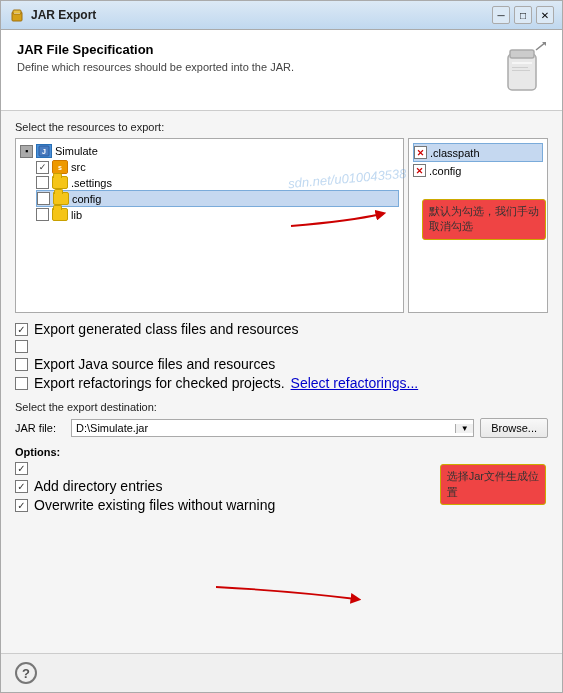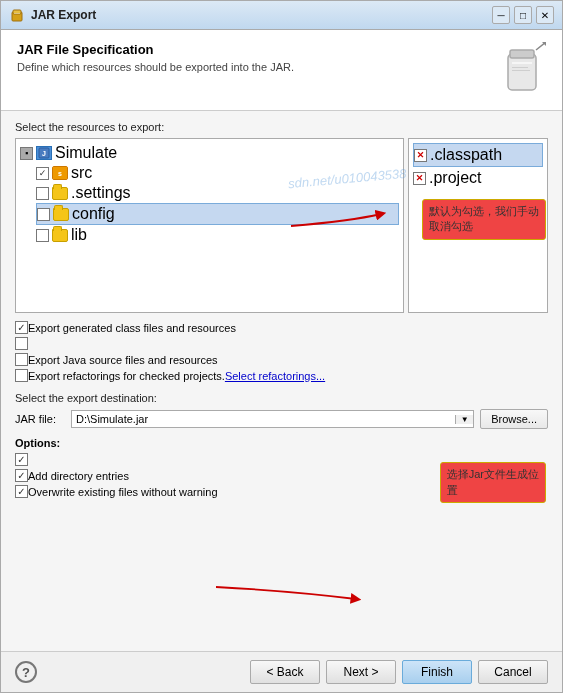--- a/index.html
+++ b/index.html
@@ -157,21 +157,21 @@
       background: #ff9933;
       border: 1px solid #cc7700;
       border-radius: 2px;
       display: flex;
       align-items: center;
       justify-content: center;
       font-size: 8px;
       color: white;
       flex-shrink: 0;
     }
-    .item-label { font-size: 16px; }
+    .item-label { font-size: 11px; }
     .right-panel {
       width: 140px;
       border: 1px solid #aaa;
       background: white;
       padding: 4px;
       overflow: auto;
     }
     .right-item {
       display: flex;
       align-items: center;
@@ -216,23 +216,23 @@
       content: '';
       position: absolute;
       border: 6px solid transparent;
     }
     .options-section {
       margin-top: 4px;
     }
     .checkbox-row {
       display: flex;
       align-items: center;
-      gap: 0;
+      gap: 6px;
       margin-bottom: 3px;
-      font-size: 11px;
+      font-size: 14px;
     }
     .check-box {
       width: 13px;
       height: 13px;
       border: 1px solid #777;
       background: white;
       display: inline-flex;
       align-items: center;
       justify-content: center;
       font-size: 10px;
@@ -433,21 +433,21 @@
         </div>
       </div>
 
       <div class="right-panel">
         <div class="right-item" style="background:#c5d8f0;border:1px solid #7aabda;">
           <div class="x-checkbox">✕</div>
           <span class="item-label">.classpath</span>
         </div>
         <div class="right-item">
           <div class="x-checkbox">✕</div>
-          <span class="item-label">.project</span>
+          <span class="item-label">.config</span>
         </div>
       </div>
     </div>
 
     <div class="annotation-bubble" style="position:absolute; top:88px; right:16px; white-space:pre-line; font-size:11px;">默认为勾选，我们手动<br>取消勾选</div>
 
     <svg class="arrow" style="position:absolute;top:0;left:0;width:100%;height:100%;pointer-events:none;">
       <defs>
         <marker id="arrowhead1" markerWidth="6" markerHeight="6" refX="3" refY="3" orient="auto">
           <polygon points="0 0, 6 3, 0 6" fill="#cc0000"></polygon>
@@ -514,20 +514,14 @@
         <span>Overwrite existing files without warning</span>
       </div>
     </div>
 
   </div>
 
   <div class="dialog-footer">
     <div class="footer-left">
       <div class="help-icon">?</div>
     </div>
-    <div class="footer-buttons">
-      <button class="footer-btn">&lt; Back</button>
-      <button class="footer-btn">Next &gt;</button>
-      <button class="footer-btn primary">Finish</button>
-      <button class="footer-btn">Cancel</button>
-    </div>
   </div>
 </div>
 
 </body></html>

